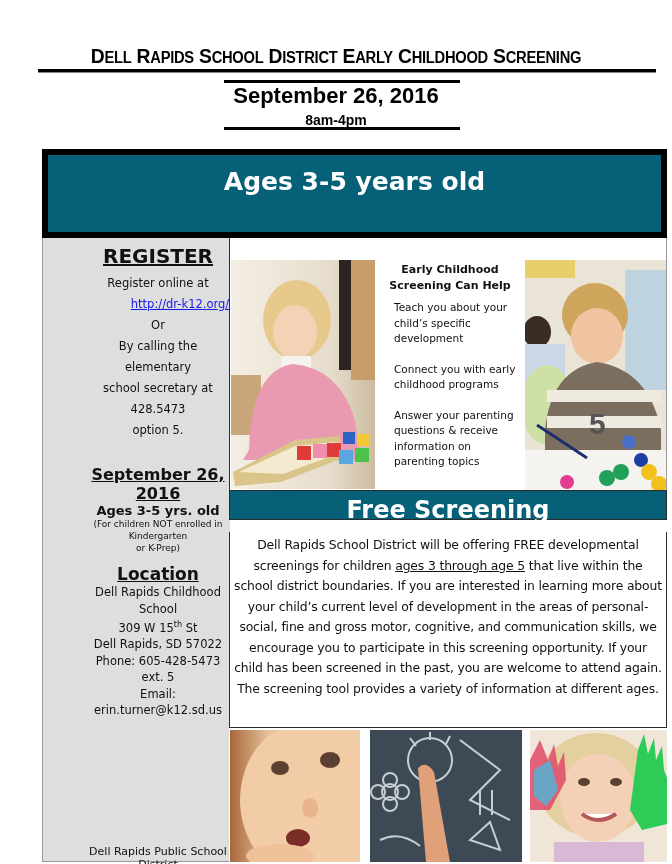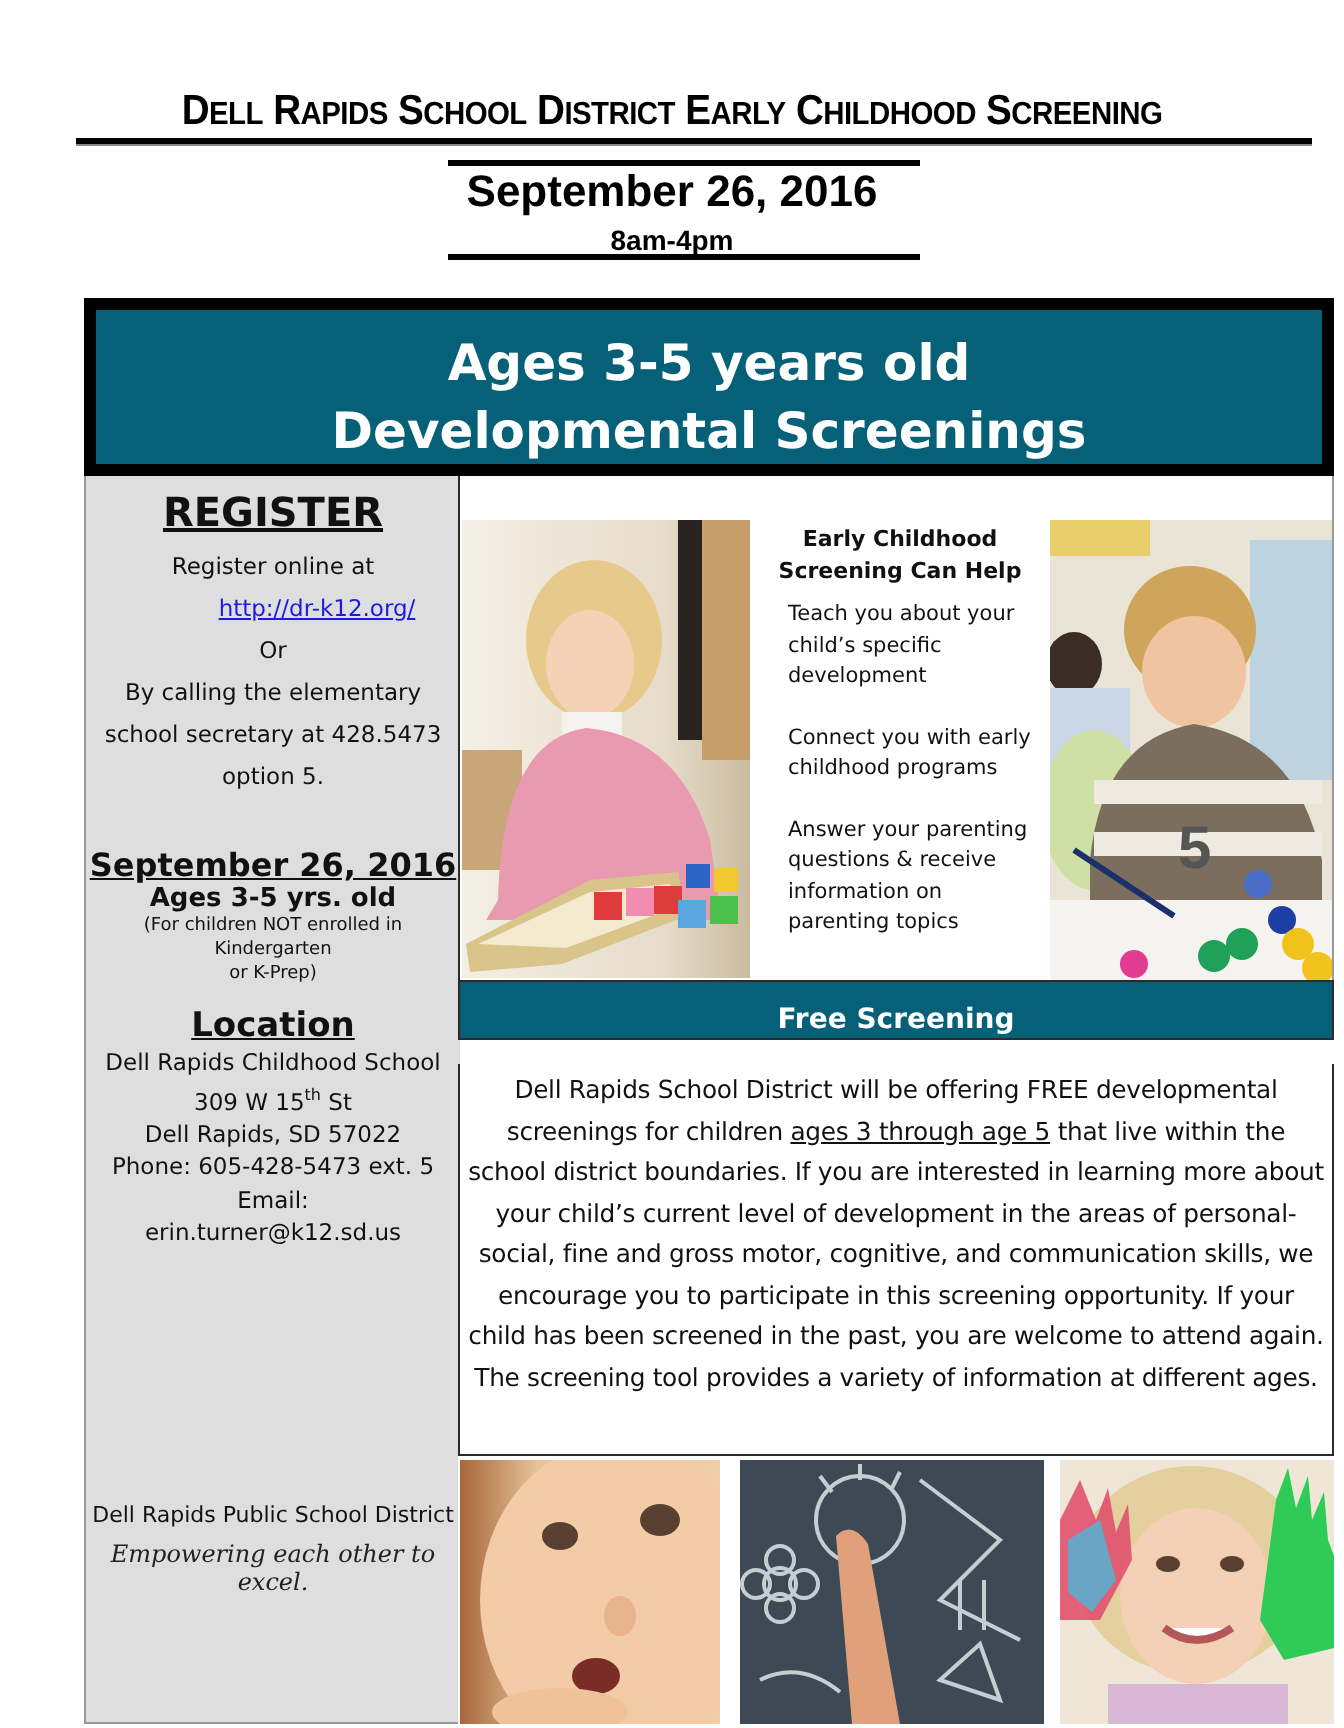--- a/index.html
+++ b/index.html
@@ -30,21 +30,21 @@
       border: 6px solid #000000; box-sizing: border-box;
       color: #fff; text-align: center; font-family: "DejaVu Sans", sans-serif; font-weight: bold;
     }
     .banner .l1 { font-size: 25px; margin-top: 10px; line-height: 34px; }
     .banner .l2 { font-size: 25px; line-height: 34px; }
 
     
     .sidebar {
       left: 42px; top: 238px; width: 188px; height: 624px; background: #dedede;
       border-left: 1px solid #9a9a9a; border-bottom: 1px solid #9a9a9a; box-sizing: border-box;
-      text-align: center; font-family: "DejaVu Sans", sans-serif; font-size: 11.5px; color: #111;
+      text-align: center; font-family: "DejaVu Sans", sans-serif; font-size: 11.5px; color: #111; padding-left: 43px;
     }
     .sb-h { font-weight: bold; text-decoration: underline; font-size: 20px; }
     .sb-line { line-height: 21px; }
     .sb-link { color: #1a1ae6; text-decoration: underline; margin-left: 44px; }
     .sb-date { font-weight: bold; text-decoration: underline; font-size: 16px; }
     .sb-ages { font-weight: bold; font-size: 13px; }
     .sb-note { font-size: 9px; line-height: 12px; }
     .sb-loc { line-height: 16.5px; font-size: 11.5px; }
     .sb-footer { font-size: 11px; }
     .sb-motto { font-family: "DejaVu Serif", serif; font-style: italic; font-size: 12px; color: #222; }
@@ -56,21 +56,21 @@
     }
     .photo { position: absolute; overflow: hidden; }
     .help-box { left: 380px; top: 262px; width: 140px; font-family: "DejaVu Sans", sans-serif; font-size: 10.5px; color: #111; }
     .help-title { font-weight: bold; text-align: center; font-size: 11px; line-height: 16px; }
     .help-item { margin-top: 6px; line-height: 15.5px; margin-left: 14px; }
     .help-item + .help-item { margin-top: 15px; }
 
     .free-bar {
       left: 229px; top: 490px; width: 438px; height: 30px; background: #056078;
       border: 1px solid #2b2b2b; box-sizing: border-box; color: #fff;
-      font-family: "DejaVu Sans", sans-serif; font-weight: bold; font-size: 14px;
+      font-family: "DejaVu Sans", sans-serif; font-weight: bold; font-size: 24px;
       text-align: center; line-height: 38px;
     }
     .free-body {
       left: 229px; top: 532px; width: 438px; height: 196px; background: #fff;
       border: 1px solid #2b2b2b; border-top: none; box-sizing: border-box;
       font-family: "DejaVu Sans", sans-serif; font-size: 12.4px; line-height: 20.5px;
       text-align: center; padding: 3px 4px 0 4px; color: #111; letter-spacing: -0.15px;
     }
     .free-body u { text-decoration: underline; }
 
@@ -90,21 +90,20 @@
 </div>
 <div class="abs title-rule"></div>
 <div class="abs title-rule2"></div>
 <div class="abs date-rule-top"></div>
 <div class="abs date-big">September 26, 2016</div>
 <div class="abs date-time">8am-4pm</div>
 <div class="abs date-rule-bot"></div>
 
 <div class="abs banner">
   <div class="l1">Ages 3-5 years old</div>
-  <div class="l2">Developmental Screenings</div>
 </div>
 
 <div class="abs sidebar">
   <div style="height:6px"></div>
   <div class="sb-h">REGISTER</div>
   <div style="height:5px"></div>
   <div class="sb-line">Register online at</div>
   <div class="sb-line"><a class="sb-link">http://dr-k12.org/</a></div>
   <div class="sb-line">Or</div>
   <div class="sb-line">By calling the elementary</div>

